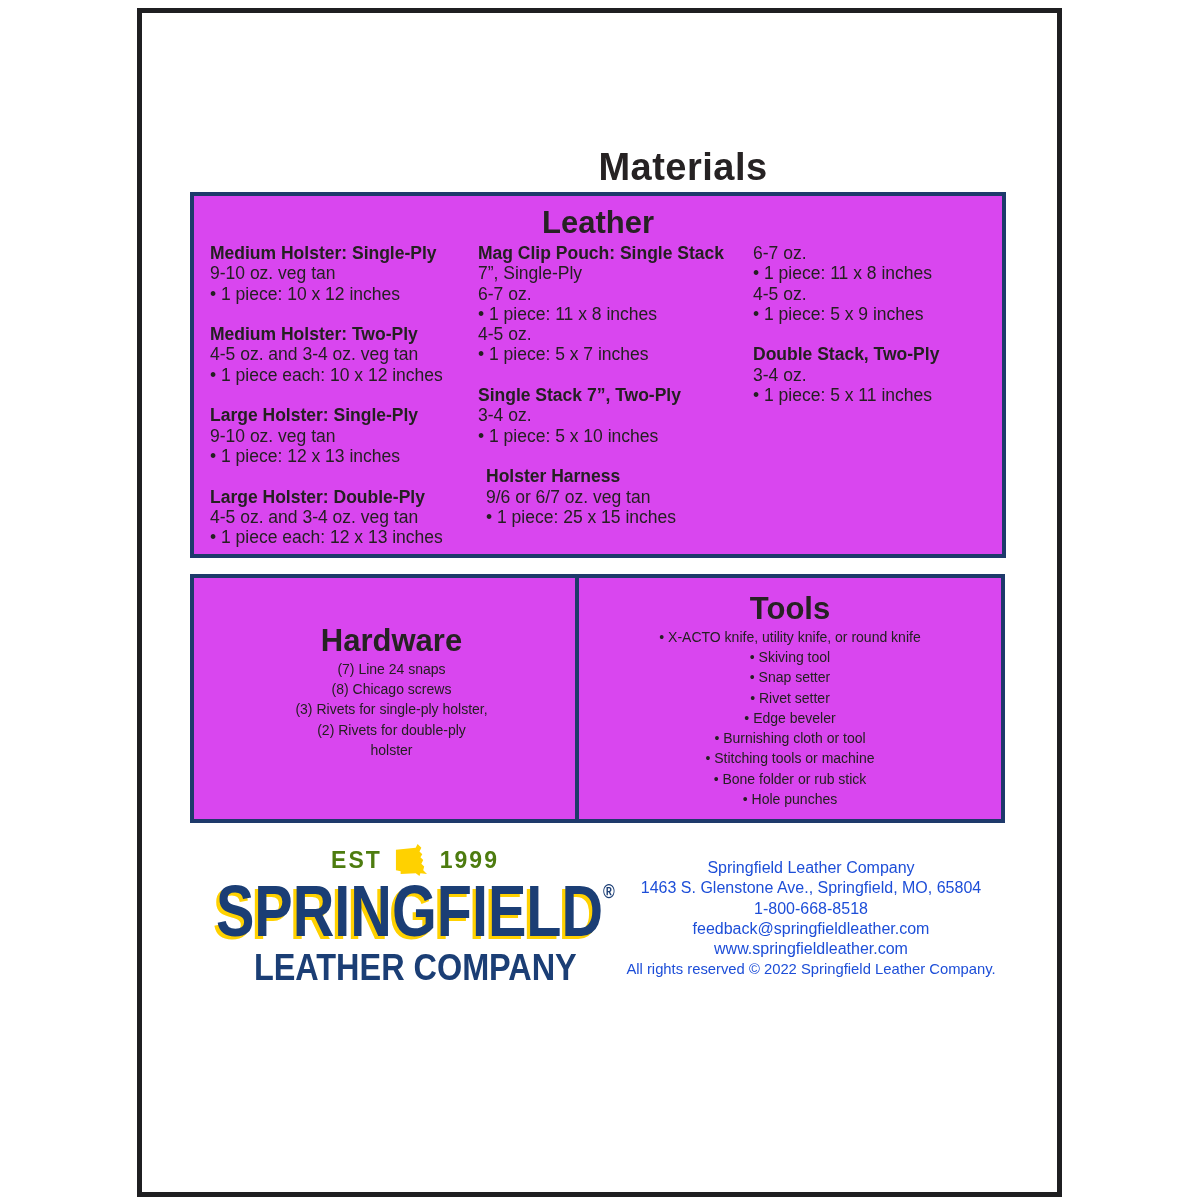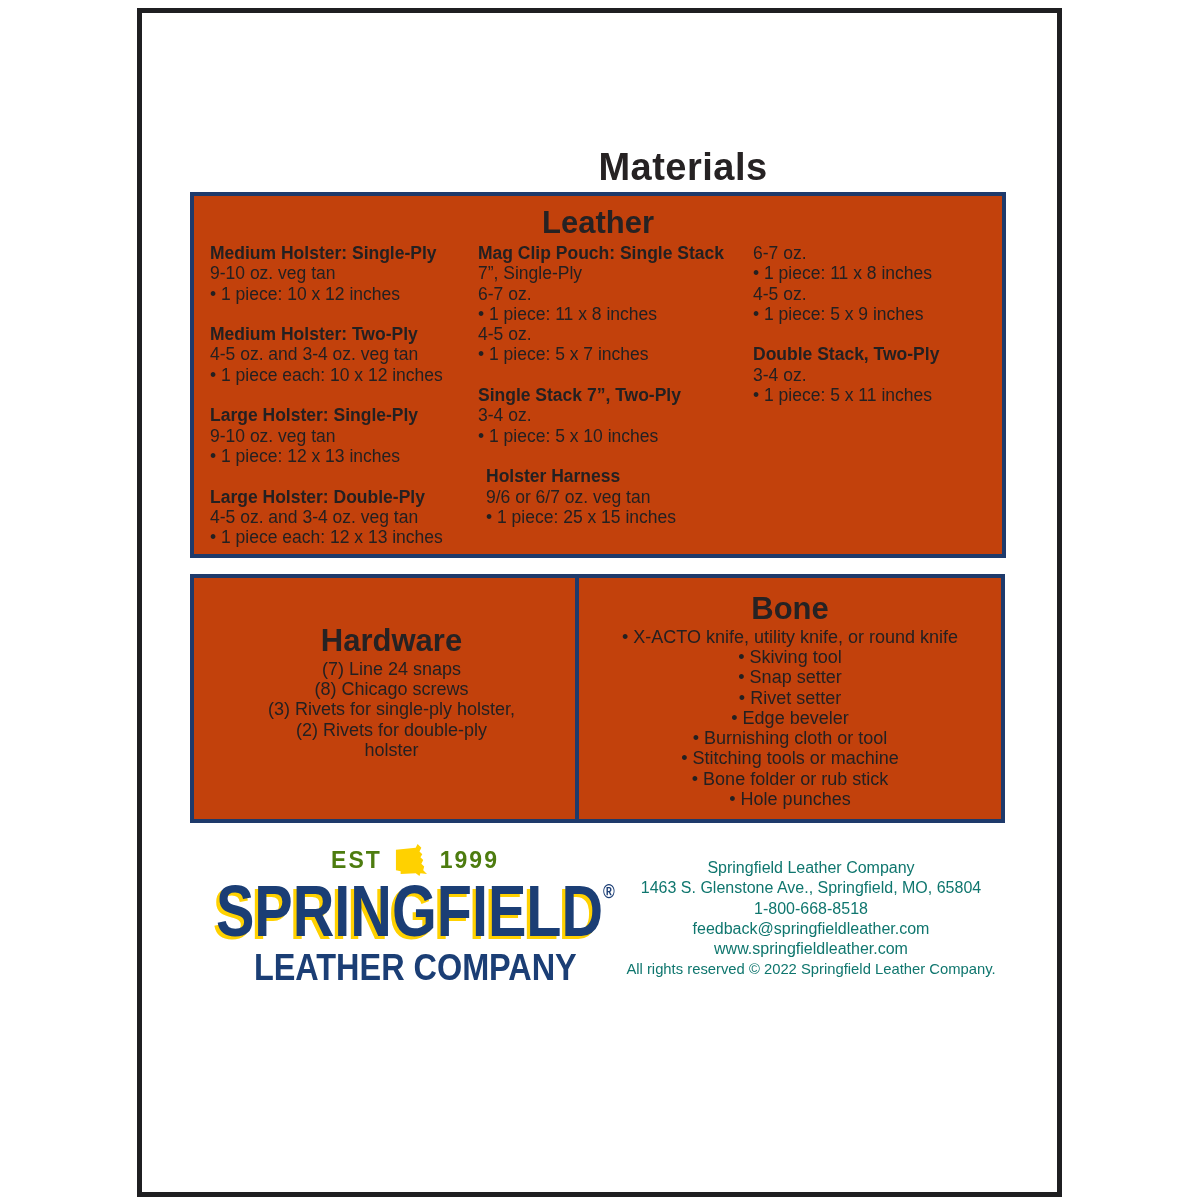--- a/index.html
+++ b/index.html
@@ -16,21 +16,21 @@
     border:5px solid #1f1f21;
   }
 
   .page-title {
     position:absolute; left:137px; top:146px; width:1092px;
     text-align:center; font-size:38px; font-weight:bold; letter-spacing:.5px;
     color:#262223;
   }
 
   .box {
-    position:absolute; border:4px solid #1e3a6b; background:#c2410c;
+    position:absolute; border:4px solid #1e3a6b; background:#d946ef;
   }
   .box-heading {
     text-align:center; font-size:31px; font-weight:bold; color:#262223;
     line-height:1.15;
   }
 
   
   .leather-box { left:190px; top:192px; width:816px; height:366px; }
   .leather-box .box-heading { margin-top:9px; }
   .leather-col {
@@ -42,21 +42,21 @@
   .col-2 { left:559px; width:222px; }
   .group { margin-bottom:20.3px; }
   .group.extra-gap { margin-top:10px;margin-left:8px; }
   .group-title { font-weight:bold; }
 
   
   .hardware-box { left:190px; top:574px; width:403px; height:249px; text-align:center; }
   .hardware-box .box-heading { margin-top:45px; }
   .tools-box { left:575px; top:574px; width:430px; height:249px; text-align:center; }
   .tools-box .box-heading { margin-top:13px; }
-  .centered-lines { font-size:18px; line-height:20.3px; }
+  .centered-lines { font-size:14px; line-height:20.3px; }
 
   
   .logo { position:absolute; left:135px; top:843px; width:560px; text-align:center; }
   .est-line {
     display:flex; align-items:center; justify-content:center; gap:12px;
     color:#4d7c0f; font-weight:bold; font-size:23px; letter-spacing:2px;
     height:34px;
   }
   .mo-icon { width:34px; height:32px; display:block; }
   .wordmark {
@@ -73,21 +73,21 @@
   .logo-subtitle {
     display:inline-block; white-space:nowrap;
     font-size:36px; font-weight:bold; color:#1b3e75;
     line-height:1; margin-top:6px;
     transform:scaleX(.9); transform-origin:center;
   }
 
   
   .contact {
     position:absolute; left:610px; top:858px; width:402px;
-    text-align:center; font-size:16px; line-height:20.3px; color:#0f766e;
+    text-align:center; font-size:16px; line-height:20.3px; color:#1d4ed8;
   }
   .contact .line:last-child { font-size:14.8px; }
 </style>
 </head>
 <body>
 
 <div class="frame"></div>
 
 <div class="page-title">Materials</div>
 
@@ -155,21 +155,21 @@
   <div class="centered-lines">
       <div class="line">(7) Line 24 snaps</div>
       <div class="line">(8) Chicago screws</div>
       <div class="line">(3) Rivets for single-ply holster,</div>
       <div class="line">(2) Rivets for double-ply</div>
       <div class="line">holster</div>
     </div>
 </div>
 
 <div class="box tools-box">
-  <div class="box-heading">Bone</div>
+  <div class="box-heading">Tools</div>
   <div class="centered-lines">
       <div class="line">• X-ACTO knife, utility knife, or round knife</div>
       <div class="line">• Skiving tool</div>
       <div class="line">• Snap setter</div>
       <div class="line">• Rivet setter</div>
       <div class="line">• Edge beveler</div>
       <div class="line">• Burnishing cloth or tool</div>
       <div class="line">• Stitching tools or machine</div>
       <div class="line">• Bone folder or rub stick</div>
       <div class="line">• Hole punches</div>

